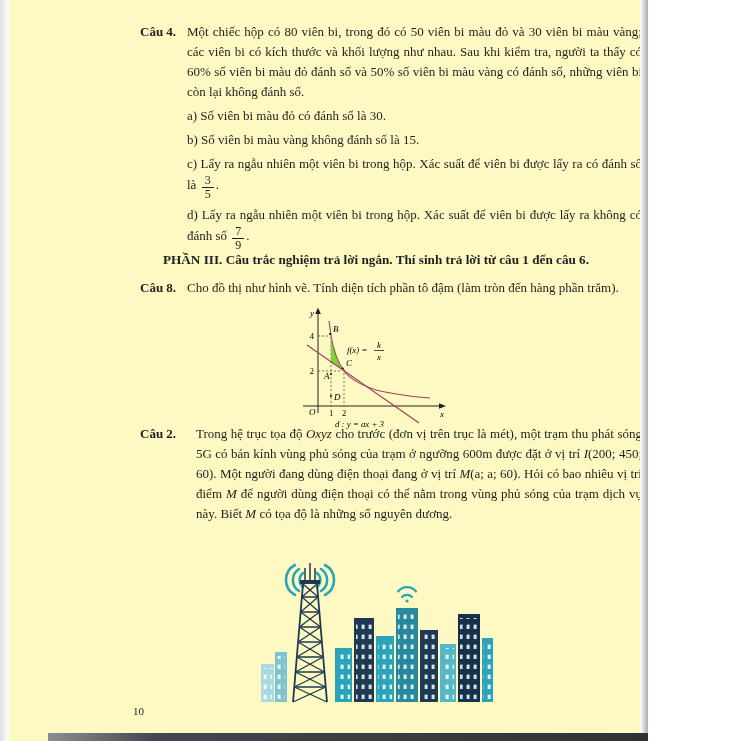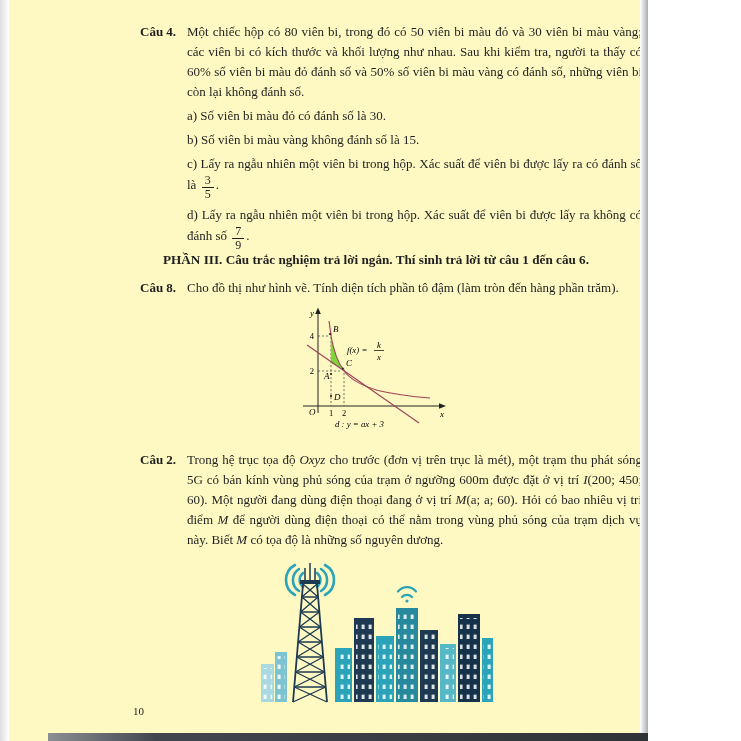--- a/index.html
+++ b/index.html
@@ -87,21 +87,21 @@
     <text x="53" y="63" font-style="italic" font-size="9">C</text>
     <text x="31" y="76" font-style="italic" font-size="9">A</text>
     <text x="41" y="97" font-style="italic" font-size="9">D</text>
     <text x="54" y="50" font-style="italic" font-size="8.8">f(x) =</text>
     <text x="86" y="45" font-style="italic" font-size="8.8" text-anchor="middle">k</text>
     <line x1="81" y1="47.5" x2="91" y2="47.5" stroke="#1f1f1f" stroke-width="0.8"></line>
     <text x="86" y="56.5" font-style="italic" font-size="8.8" text-anchor="middle">x</text>
     <text x="42" y="124" font-style="italic" font-size="8.8">d : y = ax + 3</text>
   </svg>
 
-  <div class="qrow" style="left:140px;top:450px;width:502px;">
+  <div class="qrow" style="left:140px;top:424px;width:502px;gap:9px;">
     <div class="qlabel">Câu 2.</div>
     <div class="qcontent">
       <div class="qbody"><span>Trong hệ trục tọa độ </span><span class="math">Oxyz</span><span> cho trước (đơn vị trên trục là mét), một trạm thu phát sóng 5G có bán kính vùng phủ sóng của trạm ở ngưỡng 600m được đặt ở vị trí </span><span class="math">I</span><span>(200; 450; 60). Một người đang dùng điện thoại đang ở vị trí </span><span class="math">M</span><span>(a; a; 60). Hỏi có bao nhiêu vị trí điểm </span><span class="math">M</span><span> để người dùng điện thoại có thể nằm trong vùng phủ sóng của trạm dịch vụ này. Biết </span><span class="math">M</span><span> có tọa độ là những số nguyên dương.</span></div>
     </div>
   </div>
 
   <svg class="tower-wrap" viewBox="0 0 240 152">
     <defs>
       <pattern id="win" width="7" height="10" patternUnits="userSpaceOnUse">
         <rect x="1.6" y="2.6" width="3" height="4.4" fill="#ffffff" opacity="0.85"></rect>

